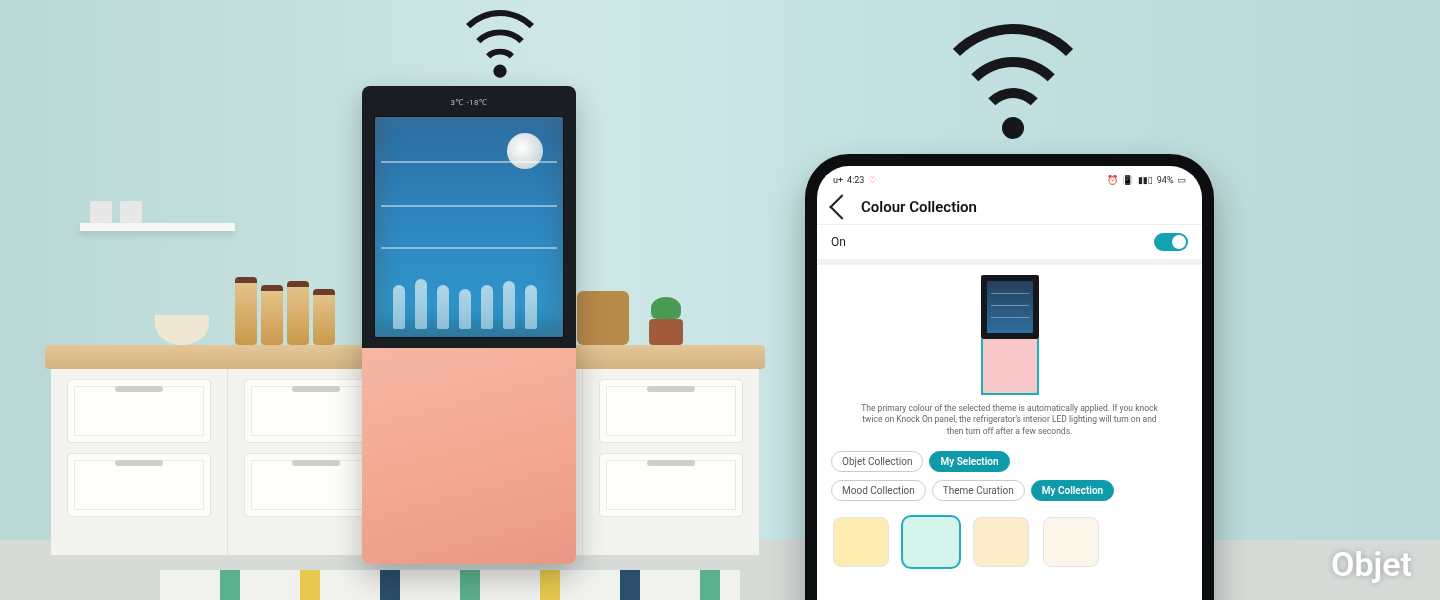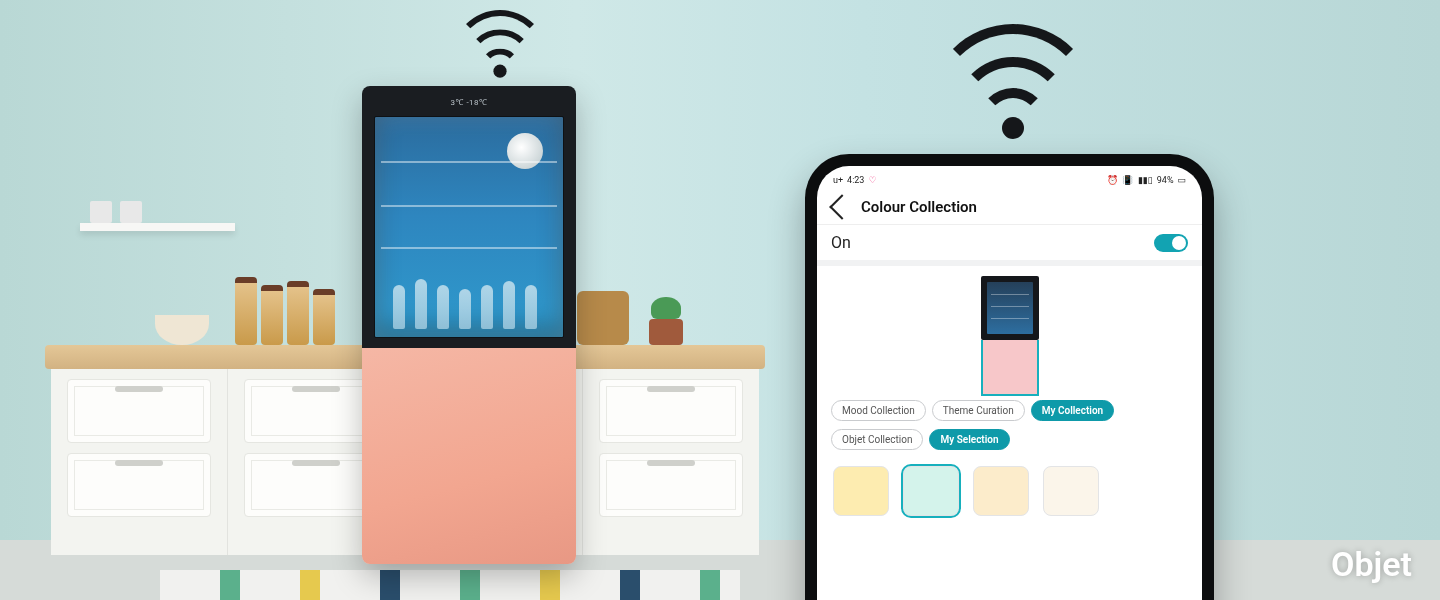--- a/index.html
+++ b/index.html
@@ -57,21 +57,21 @@
   .wifi.small .a3{width:46px;height:23px;margin-top:-30px}
   .wifi .dot{width:22px;height:22px;border-radius:50%;background:#15171a;margin-top:-12px}
   
   .phone{position:absolute;left:805px;top:154px;width:385px;height:460px;border:12px solid #0c0d0e;border-bottom:none;border-radius:44px 44px 0 0;background:#fff;box-shadow:0 18px 36px rgba(0,0,0,.3);overflow:hidden}
   .statusbar{height:20px;display:flex;justify-content:space-between;align-items:center;padding:4px 16px 0;font-size:9px;color:#222}
   .statusbar .left,.statusbar .right{display:flex;gap:4px;align-items:center}
   .heart{color:#f04a8a}
   .appbar{display:flex;align-items:center;gap:10px;padding:8px 12px 8px 12px;border-bottom:1px solid #eee}
   .back-ico{width:16px;height:16px;border-left:2px solid #222;border-bottom:2px solid #222;transform:rotate(45deg);margin-left:4px}
   .appbar .title{font-size:15px;font-weight:600;color:#111}
-  .row-toggle{display:flex;justify-content:space-between;align-items:center;padding:8px 14px;font-size:16px;border-bottom:6px solid #f1f2f3;color:#222}
+  .row-toggle{display:flex;justify-content:space-between;align-items:center;padding:8px 14px;font-size:12px;border-bottom:6px solid #f1f2f3;color:#222}
   .switch{width:34px;height:18px;border-radius:10px;background:#12a3b2;position:relative}
   .switch::after{content:"";position:absolute;right:2px;top:2px;width:14px;height:14px;border-radius:50%;background:#fff}
   .preview{display:flex;flex-direction:column;align-items:center;padding:10px 24px 4px}
   .mini{width:58px;height:120px;position:relative}
   .mini .mu{position:absolute;left:0;right:0;top:0;height:64px;background:#15171b;border-radius:2px}
   .mini .mg{position:absolute;left:6px;right:6px;top:6px;bottom:6px;background:linear-gradient(#25405a,#2d6ea0);border-radius:1px}
   .mini .mg .ml{position:absolute;left:4px;right:4px;height:1px;background:rgba(255,255,255,.35)}
   .mini .mg .ml:nth-child(1){top:12px}.mini .mg .ml:nth-child(2){top:24px}.mini .mg .ml:nth-child(3){top:36px}
   .mini .mlw{position:absolute;left:0;right:0;top:64px;bottom:0;background:#f7c7c9;border:2px solid #17b0bd;border-top:none}
   .desc{font-size:8.5px;line-height:1.35;text-align:center;color:#666;padding:8px 8px 10px;max-width:300px}
@@ -208,30 +208,31 @@
       <div class="mini">
         <div class="mu">
             <div class="mg">
               <div class="ml"></div>
               <div class="ml"></div>
               <div class="ml"></div>
             </div>
           </div>
         <div class="mlw"></div>
       </div>
-    </div>
-
+      <div class="desc">The primary colour of the selected theme is automatically applied. If you knock twice on Knock On panel, the refrigerator's interior LED lighting will turn on and then turn off after a few seconds.</div>
+    </div>
+
+    <div class="chips" id="chips2">
+        <div class="chip">Objet Collection</div>
+        <div class="chip active">My Selection</div>
+      </div>
     <div class="chips" id="chips1">
         <div class="chip">Mood Collection</div>
         <div class="chip">Theme Curation</div>
         <div class="chip active">My Collection</div>
-      </div>
-    <div class="chips" id="chips2">
-        <div class="chip">Objet Collection</div>
-        <div class="chip active">My Selection</div>
       </div>
     <div class="swatches" id="swatches">
         <div class="sw" style="background: rgb(253, 236, 176);"></div>
         <div class="sw sel" style="background: rgb(212, 243, 235);"></div>
         <div class="sw" style="background: rgb(252, 236, 203);"></div>
         <div class="sw" style="background: rgb(251, 245, 234);"></div>
       </div>
   </div>
 
   <div class="wm">Objet</div>

